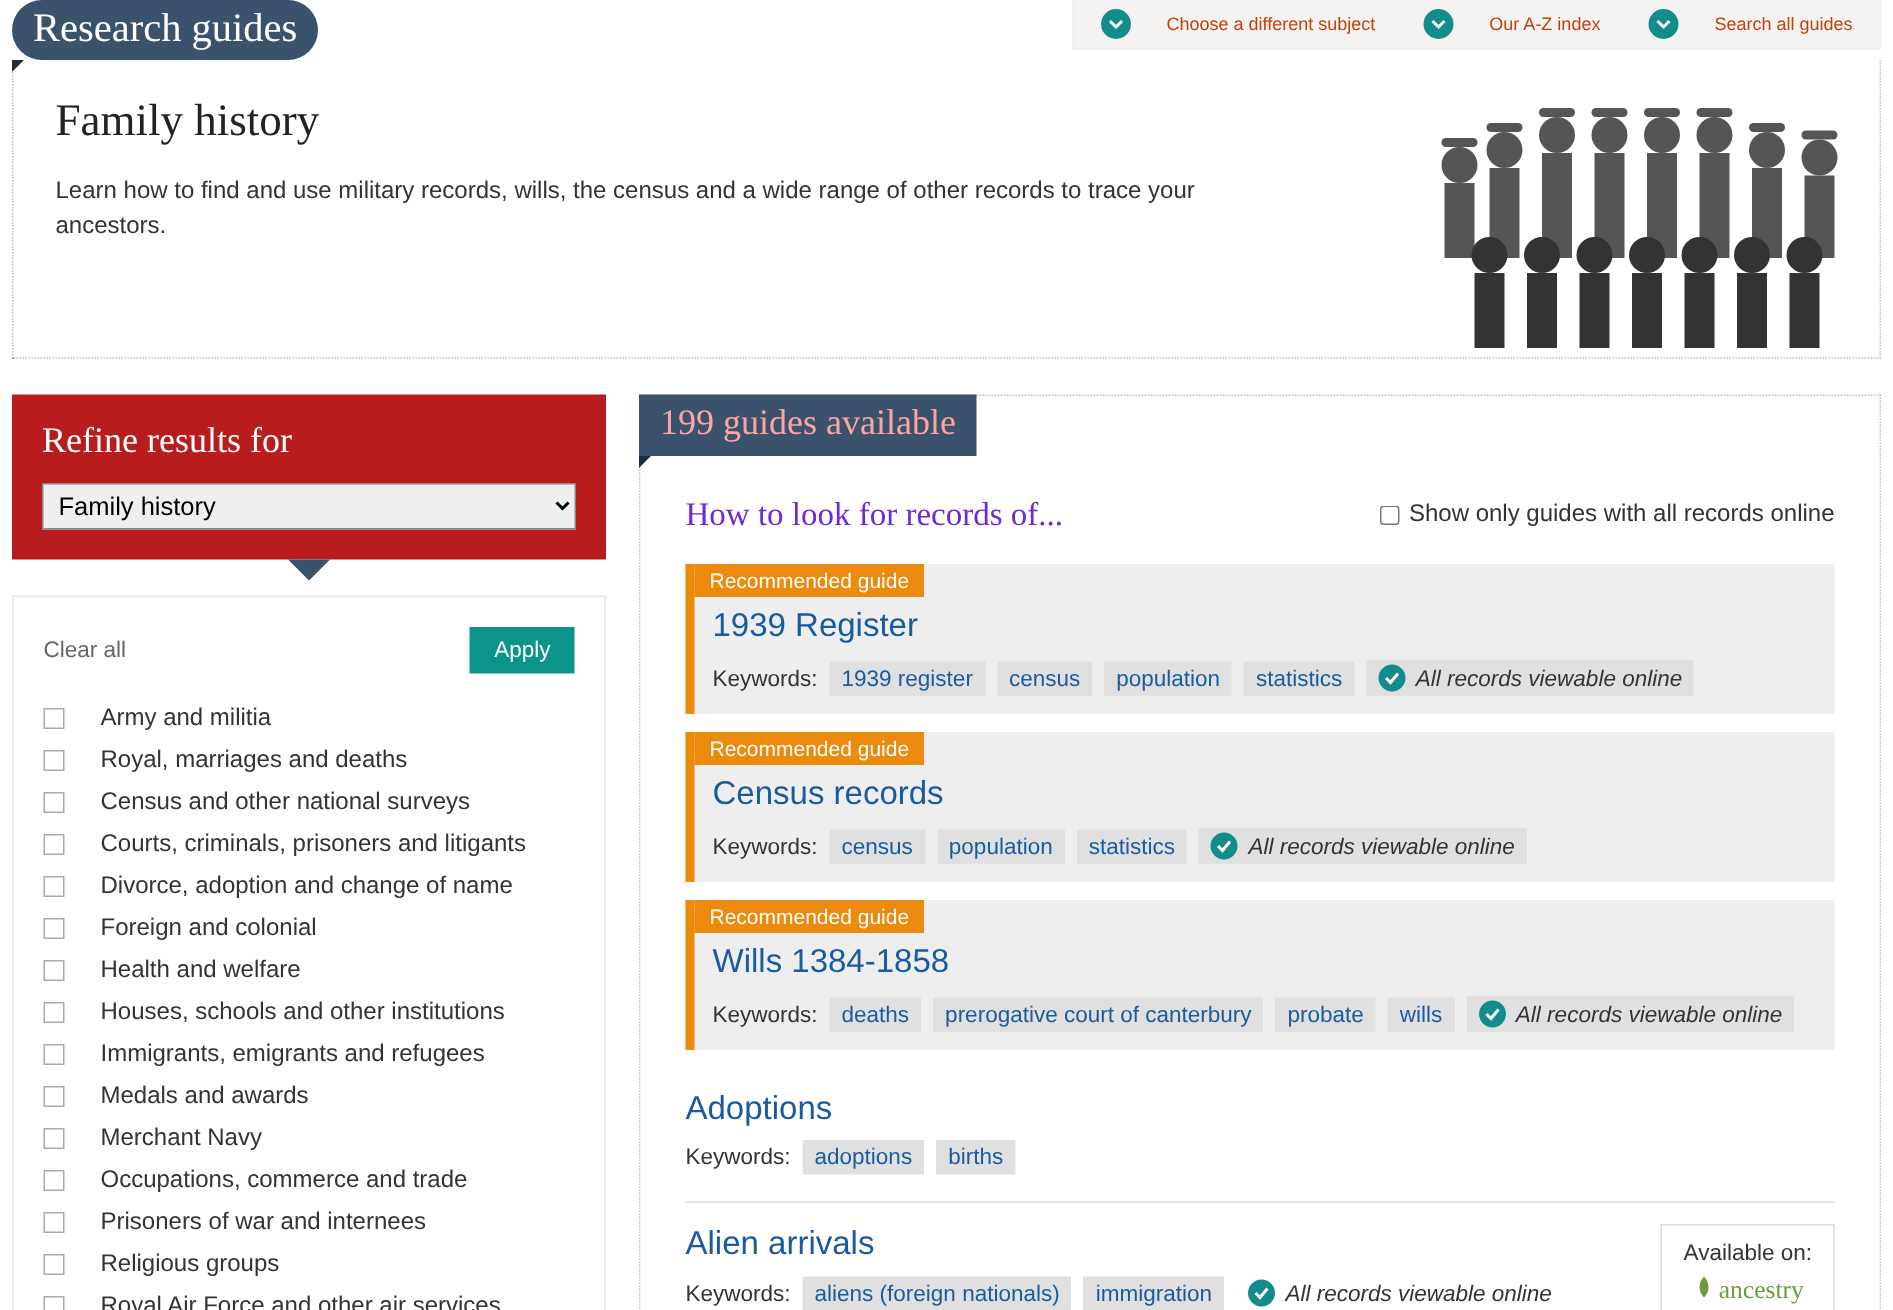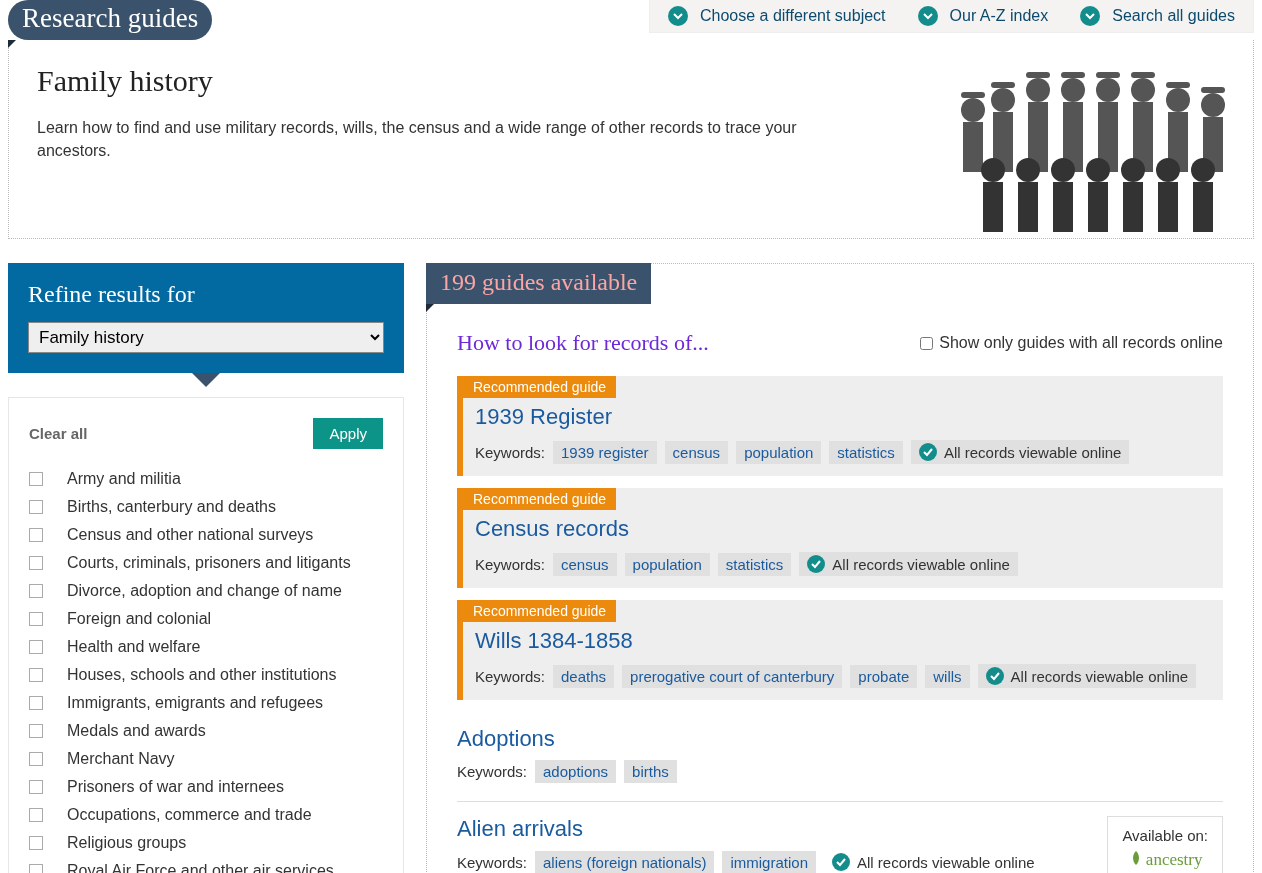--- a/index.html
+++ b/index.html
@@ -6,42 +6,42 @@
 body { font-family: "Segoe UI", Arial, sans-serif; font-size: 16px; color: #333; background: #fff; width: 1262px; }
 a { color: #1a5a9e; text-decoration: none; }
 
 .container { padding: 0 8px; }
 
 
 .banner-row { display: flex; justify-content: space-between; align-items: flex-start; }
 .banner-title { background: #3a526b; color: #fff; font-family: Georgia, serif; font-size: 27px; padding: 3px 14px 6px; display: inline-block; position: relative; border-radius: 20px; }
 .banner-title::after { content: ""; position: absolute; left: 0; bottom: -8px; border-top: 8px solid #1e2c3a; border-right: 8px solid transparent; }
 .top-links { background: #f4f3f1; padding: 6px 18px; display: flex; gap: 32px; align-items: center; border: 1px solid #eee; border-top: none; }
-.top-links a { display: flex; align-items: center; gap: 12px; color: #0c4a6e; font-size: 16px; }
+.top-links a { display: flex; align-items: center; gap: 24px; color: #c2410c; font-size: 12px; }
 .chev-icon { width: 20px; height: 20px; border-radius: 50%; background: #138d8c; display: inline-flex; align-items: center; justify-content: center; }
 .chev-icon svg { width: 10px; height: 10px; }
 
 
 .intro { border: 1px dotted #bbb; border-top: none; background: #fff; padding: 24px 28px; display: flex; justify-content: space-between; align-items: flex-start; }
 .intro-text h1 { font-family: Georgia, serif; font-weight: normal; font-size: 30px; margin-bottom: 18px; color: #222; }
 .intro-text p { font-size: 16px; line-height: 1.45; max-width: 780px; }
 .intro-img { margin: -24px -28px -24px 0; }
 .intro-img svg { display: block; }
 
 
 .main { display: flex; gap: 22px; margin-top: 24px; align-items: flex-start; }
 .sidebar { width: 396px; flex-shrink: 0; }
-.side-header { background: #0369a1; color: #fff; padding: 18px 20px 20px; position: relative; }
+.side-header { background: #b91c1c; color: #fff; padding: 18px 20px 20px; position: relative; }
 .side-header h2 { font-family: Georgia, serif; font-weight: normal; font-size: 24px; margin-bottom: 14px; }
 .side-header select { width: 100%; font-size: 17px; padding: 4px 6px; background:#efefef; border:1px solid #888; }
 .side-header::after { content: ""; position: absolute; bottom: -14px; left: 50%; margin-left: -14px; border-top: 14px solid #3a526b; border-left: 14px solid transparent; border-right: 14px solid transparent; }
 
 .side-body { background: #fff; border: 1px solid #e6e6e6; margin-top: 24px; padding: 20px; }
 .side-actions { display: flex; justify-content: space-between; align-items: center; margin-bottom: 16px; }
-.side-actions .clear { color: #666; font-size: 15px; cursor: pointer; font-weight: bold; }
+.side-actions .clear { color: #666; font-size: 15px; cursor: pointer; }
 .side-actions .apply { background: #0d9488; color: #fff; border: none; padding: 7px 16px; font-size: 15px; cursor: pointer; }
 .filter-list { list-style: none; }
 .filter-list li { display: flex; align-items: center; gap: 24px; padding: 5px 0; font-size: 16px; color: #333; }
 .filter-list input[type=checkbox] { width: 14px; height: 14px; border: 1px solid #aaa; appearance: none; background:#fff; cursor:pointer; }
 
 
 .results { flex: 1; border: 1px dotted #bbb; }
 .results-title { background: #3a526b; color: #fca5a5; font-family: Georgia, serif; font-size: 24px; padding: 6px 14px 8px; display: inline-block; position: relative; margin-left:-1px; margin-top:-1px; }
 .results-title::after { content: ""; position: absolute; left: 0; bottom: -8px; border-top: 8px solid #1e2c3a; border-right: 8px solid transparent; }
 .results-body { background: #fff; padding: 26px 30px 20px; }
@@ -50,21 +50,21 @@
 .results-top label { font-size: 16px; display: flex; align-items: center; gap: 6px; }
 
 .card { background: #eee; border-left: 6px solid #ec8a0d; margin-bottom: 12px; position: relative; }
 .card .rec { background: #ec8a0d; color: #fff; font-size: 14px; padding: 3px 10px; display: inline-block; }
 .card .card-body { padding: 6px 12px 12px; }
 .card h4 { font-size: 22px; font-weight: normal; margin-bottom: 10px; }
 .card h4 a { color: #1a5a9e; }
 .kw-row { display: flex; flex-wrap: wrap; align-items: center; gap: 8px; font-size: 15px; }
 .kw-label { color: #333; }
 .kw-tag { background: #e0e0e0; color: #1a5a9e; padding: 3px 8px; font-size: 15px; }
-.online-badge { display: inline-flex; align-items: center; gap: 7px; background: #e0e0e0; padding: 3px 8px; }
+.online-badge { display: inline-flex; align-items: center; gap: 7px; background: #e0e0e0; padding: 3px 8px; font-style: italic; }
 .online-badge.light { background: transparent; }
 .check-icon { width: 18px; height: 18px; border-radius: 50%; background: #138d8c; display: inline-flex; align-items: center; justify-content: center; }
 .check-icon svg { width: 10px; height: 10px; }
 
 .plain-item { padding: 14px 0 18px; border-bottom: 1px solid #ddd; display: flex; justify-content: space-between; align-items: flex-start; gap: 20px; }
 .plain-item:last-child { border-bottom: none; }
 .plain-left h4 { font-size: 22px; font-weight: normal; margin-bottom: 8px; }
 .plain-left h4 a { color: #1a5a9e; }
 .avail-box { border: 1px solid #ddd; padding: 10px 14px; text-align: center; font-size: 15px; flex-shrink: 0; }
 .avail-box .logo { margin-top: 6px; color: #6a9d3a; font-family: Georgia, serif; font-size: 17px; display:flex; justify-content:center; gap:2px; }
@@ -176,21 +176,21 @@
           <span class="clear">Clear all</span>
           <button class="apply">Apply</button>
         </div>
         <ul class="filter-list" id="filter-list">
             <li>
               <input type="checkbox" style="">
               <span>Army and militia</span>
             </li>
             <li>
               <input type="checkbox" style="">
-              <span>Births, canterbury and deaths</span>
+              <span>Royal, marriages and deaths</span>
             </li>
             <li>
               <input type="checkbox" style="">
               <span>Census and other national surveys</span>
             </li>
             <li>
               <input type="checkbox" style="">
               <span>Courts, criminals, prisoners and litigants</span>
             </li>
             <li>
@@ -216,25 +216,25 @@
             <li>
               <input type="checkbox" style="">
               <span>Medals and awards</span>
             </li>
             <li>
               <input type="checkbox" style="">
               <span>Merchant Navy</span>
             </li>
             <li>
               <input type="checkbox" style="">
+              <span>Occupations, commerce and trade</span>
+            </li>
+            <li>
+              <input type="checkbox" style="">
               <span>Prisoners of war and internees</span>
-            </li>
-            <li>
-              <input type="checkbox" style="">
-              <span>Occupations, commerce and trade</span>
             </li>
             <li>
               <input type="checkbox" style="">
               <span>Religious groups</span>
             </li>
             <li>
               <input type="checkbox" style="">
               <span>Royal Air Force and other air services</span>
             </li>
           </ul>

